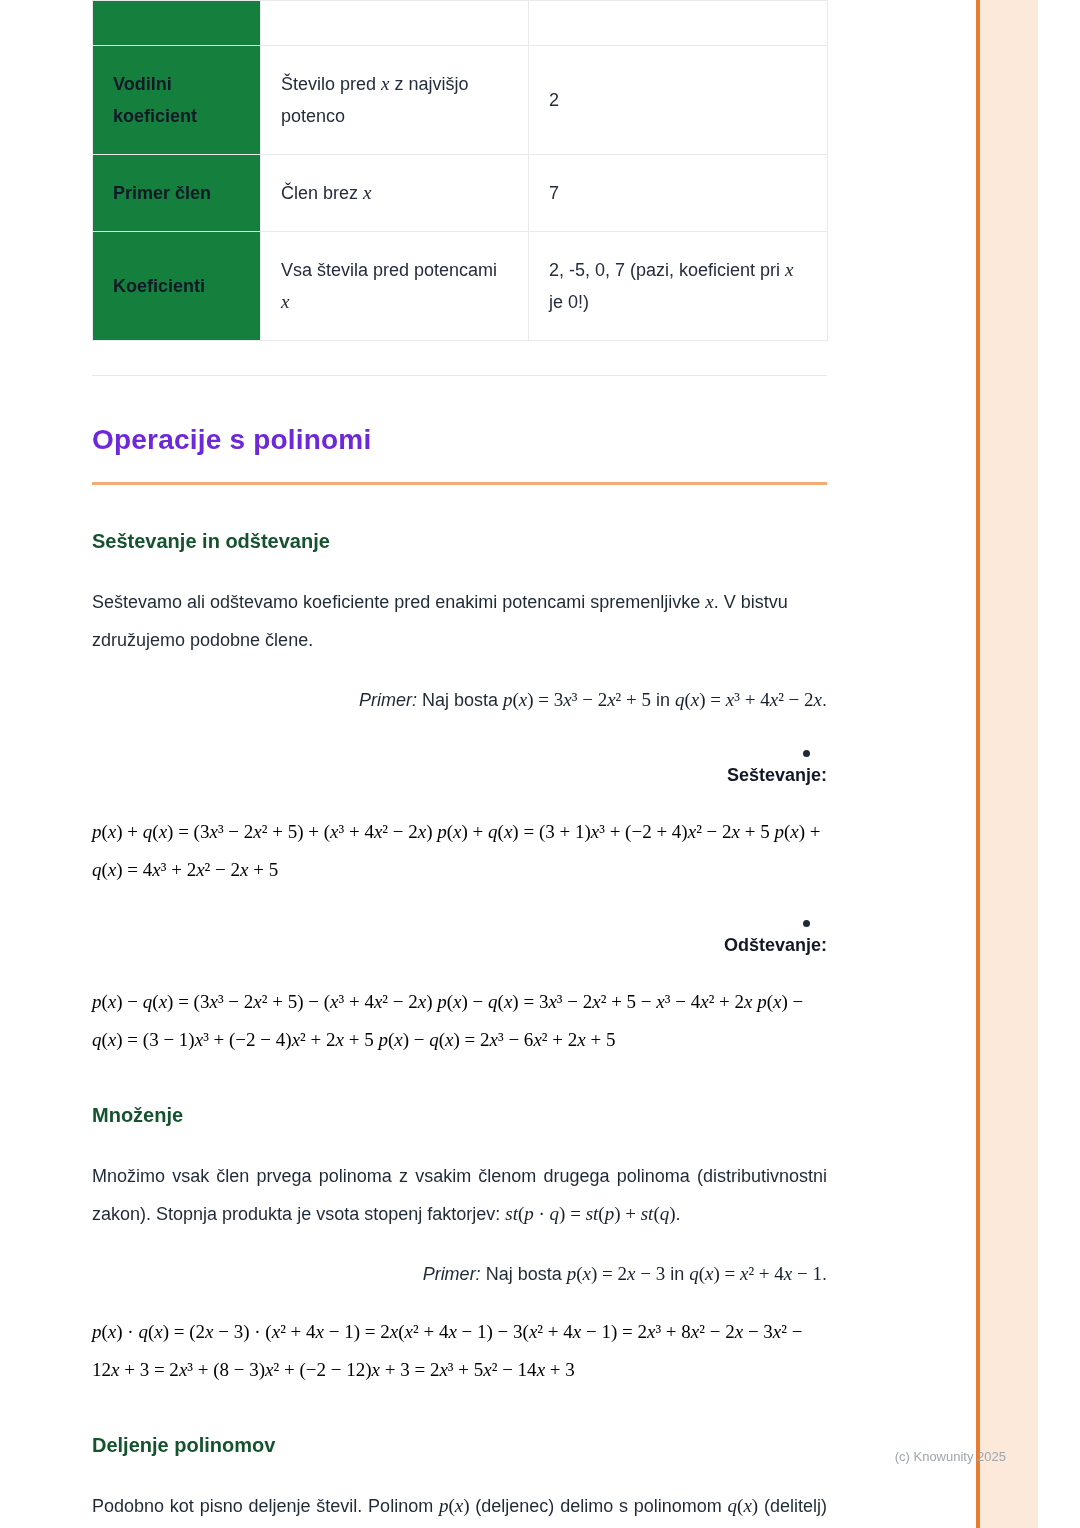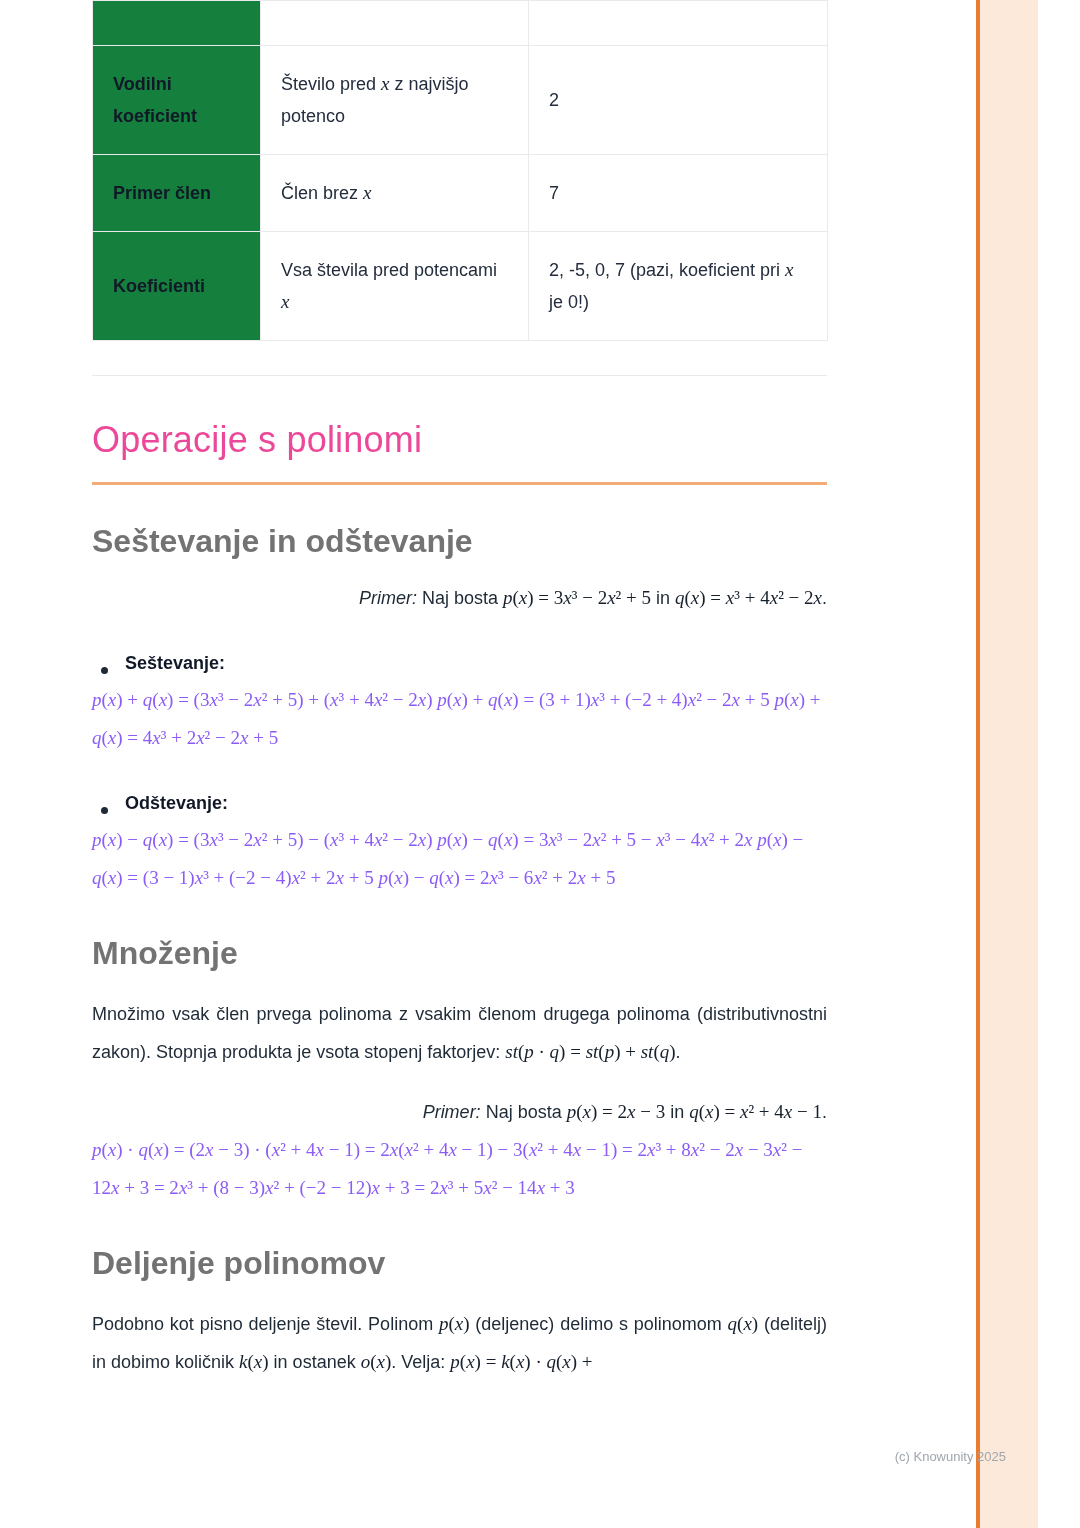--- a/index.html
+++ b/index.html
@@ -50,49 +50,50 @@
     border: none;
     border-top: 1px solid #E7E9EC;
     margin-top: 34px;
   }
   .h1-wrap {
     margin-top: 42px;
     padding-bottom: 20px;
     border-bottom: 3px solid #F3AC77;
   }
   h1 {
-    font-size: 36px;
+    font-size: 28px;
     line-height: 44px;
-    font-weight: 400;
-    color: #ec4899;
+    font-weight: 700;
+    color: #6d28d9;
     letter-spacing: 0.2px;
   }
   h3.sub {
-    font-size: 32px;
+    font-size: 20px;
     line-height: 32px;
     font-weight: 700;
-    color: #737373;
+    color: #14532d;
     margin-top: 40px;
   }
   .body-para { margin-top: 26px; font-size: 18px; line-height: 38px; }
   .justify { text-align: justify; }
   .primer { margin-top: 22px; font-size: 18px; line-height: 38px; text-align: right; }
   .primer-label { font-style: italic; }
   .math {
     font-family: "Liberation Serif", serif;
     font-size: 19px;
     color: #16202C;
   }
   .math-block {
+    margin-top: 20px;
     font-family: "Liberation Serif", serif;
     font-size: 19px;
     line-height: 38px;
-    color: #8b5cf6;
+    color: #000000;
   }
-  .bullet { margin-top: 28px; display: flex; align-items: center; padding-left: 9px; }
+  .bullet { margin-top: 16px; display: flex; align-items: flex-end; padding-left: 9px; flex-direction: column; }
   .dot {
     flex: 0 0 auto;
     width: 7px; height: 7px;
     border-radius: 50%;
     background: #1F2A37;
     margin-top: 15px;
     margin-right: 17px;
   }
   .bullet-label { font-size: 18px; font-weight: 700; line-height: 36px; color: #111827; }
   .copyright {
@@ -145,20 +146,21 @@
       </table>
 
     <hr class="divider">
 
     <div class="h1-wrap">
       <h1>Operacije s polinomi</h1>
     </div>
 
     <h3 class="sub">Seštevanje in odštevanje</h3>
 
+    <p class="body-para"><span>Seštevamo ali odštevamo koeficiente pred enakimi potencami spremenljivke </span><span class="math"><i>x</i></span><span>. V bistvu združujemo podobne člene.</span></p>
 
     <p class="primer"><span class="primer-label">Primer:</span><span> Naj bosta </span><span class="math"><i>p</i>(<i>x</i>) = 3<i>x</i>³ − 2<i>x</i>² + 5</span><span> in </span><span class="math"><i>q</i>(<i>x</i>) = <i>x</i>³ + 4<i>x</i>² − 2<i>x</i></span><span>.</span></p>
 
     <div class="bullet">
       <span class="dot"></span>
       <span class="bullet-label">Seštevanje:</span>
     </div>
 
     <p class="math-block"><i>p</i>(<i>x</i>) + <i>q</i>(<i>x</i>) = (3<i>x</i>³ − 2<i>x</i>² + 5) + (<i>x</i>³ + 4<i>x</i>² − 2<i>x</i>) <i>p</i>(<i>x</i>) + <i>q</i>(<i>x</i>) = (3 + 1)<i>x</i>³ + (−2 + 4)<i>x</i>² − 2<i>x</i> + 5 <i>p</i>(<i>x</i>) + <i>q</i>(<i>x</i>) = 4<i>x</i>³ + 2<i>x</i>² − 2<i>x</i> + 5</p>
 

